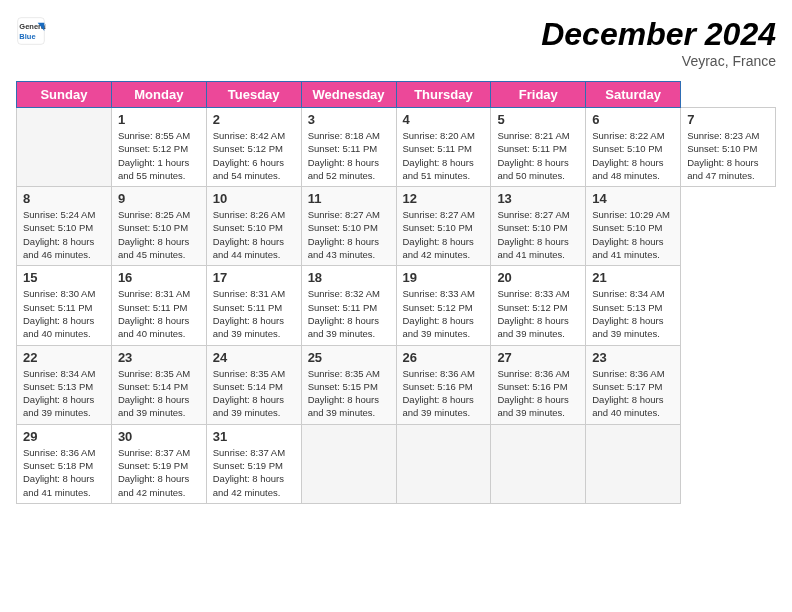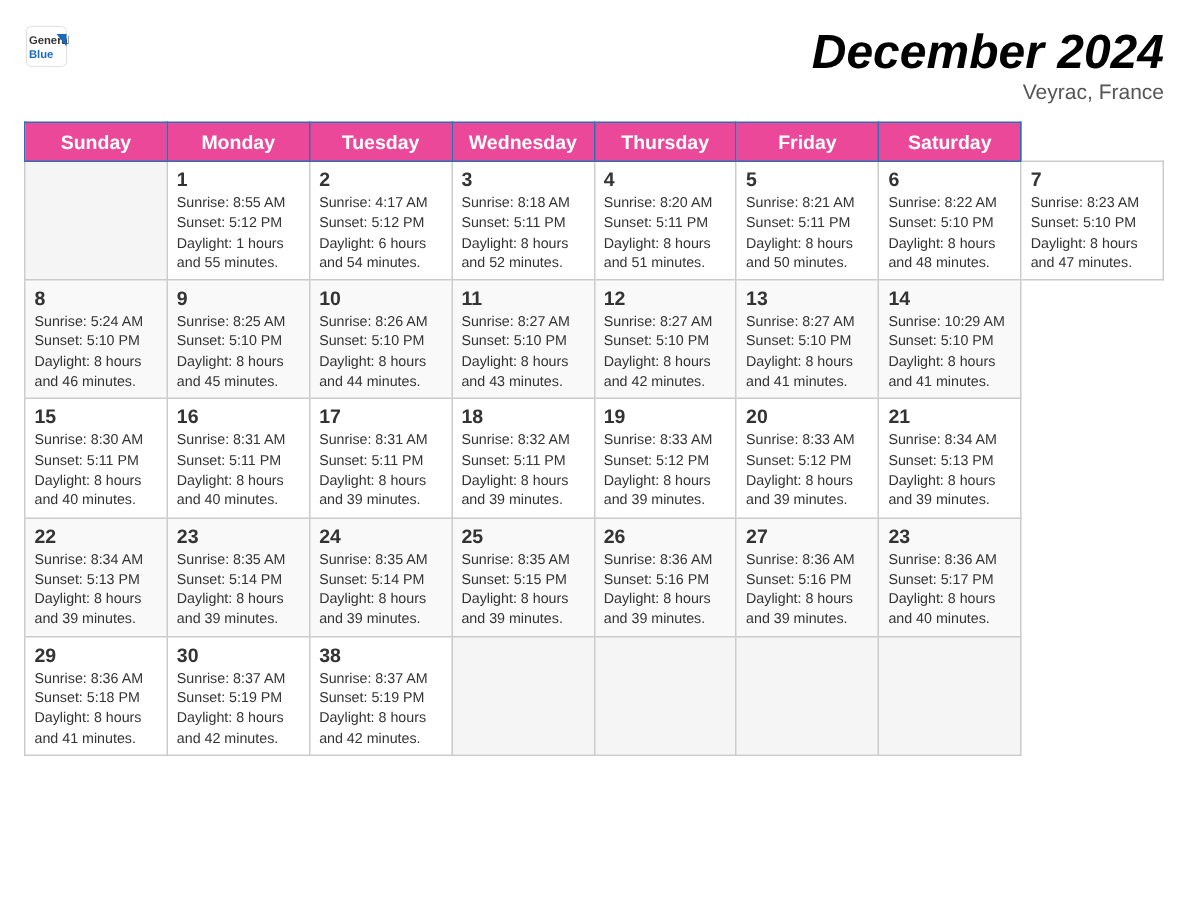--- a/index.html
+++ b/index.html
@@ -121,21 +121,21 @@
         <span class="day-num">1</span>
         <div class="day-info">
           <span>Sunrise: 8:55 AM</span><br>
           <span>Sunset: 5:12 PM</span><br>
           <span>Daylight: 1 hours and 55 minutes.</span>
         </div>
       </td>
           <td>
         <span class="day-num">2</span>
         <div class="day-info">
-          <span>Sunrise: 4:17 AM</span><br>
+          <span>Sunrise: 8:42 AM</span><br>
           <span>Sunset: 5:12 PM</span><br>
           <span>Daylight: 6 hours and 54 minutes.</span>
         </div>
       </td>
           <td>
         <span class="day-num">3</span>
         <div class="day-info">
           <span>Sunrise: 8:18 AM</span><br>
           <span>Sunset: 5:11 PM</span><br>
           <span>Daylight: 8 hours and 52 minutes.</span>
@@ -359,21 +359,21 @@
       </td>
           <td>
         <span class="day-num">30</span>
         <div class="day-info">
           <span>Sunrise: 8:37 AM</span><br>
           <span>Sunset: 5:19 PM</span><br>
           <span>Daylight: 8 hours and 42 minutes.</span>
         </div>
       </td>
           <td>
-        <span class="day-num">38</span>
+        <span class="day-num">31</span>
         <div class="day-info">
           <span>Sunrise: 8:37 AM</span><br>
           <span>Sunset: 5:19 PM</span><br>
           <span>Daylight: 8 hours and 42 minutes.</span>
         </div>
       </td>
           <td class="empty"></td>
           <td class="empty"></td>
           <td class="empty"></td>
           <td class="empty"></td>

